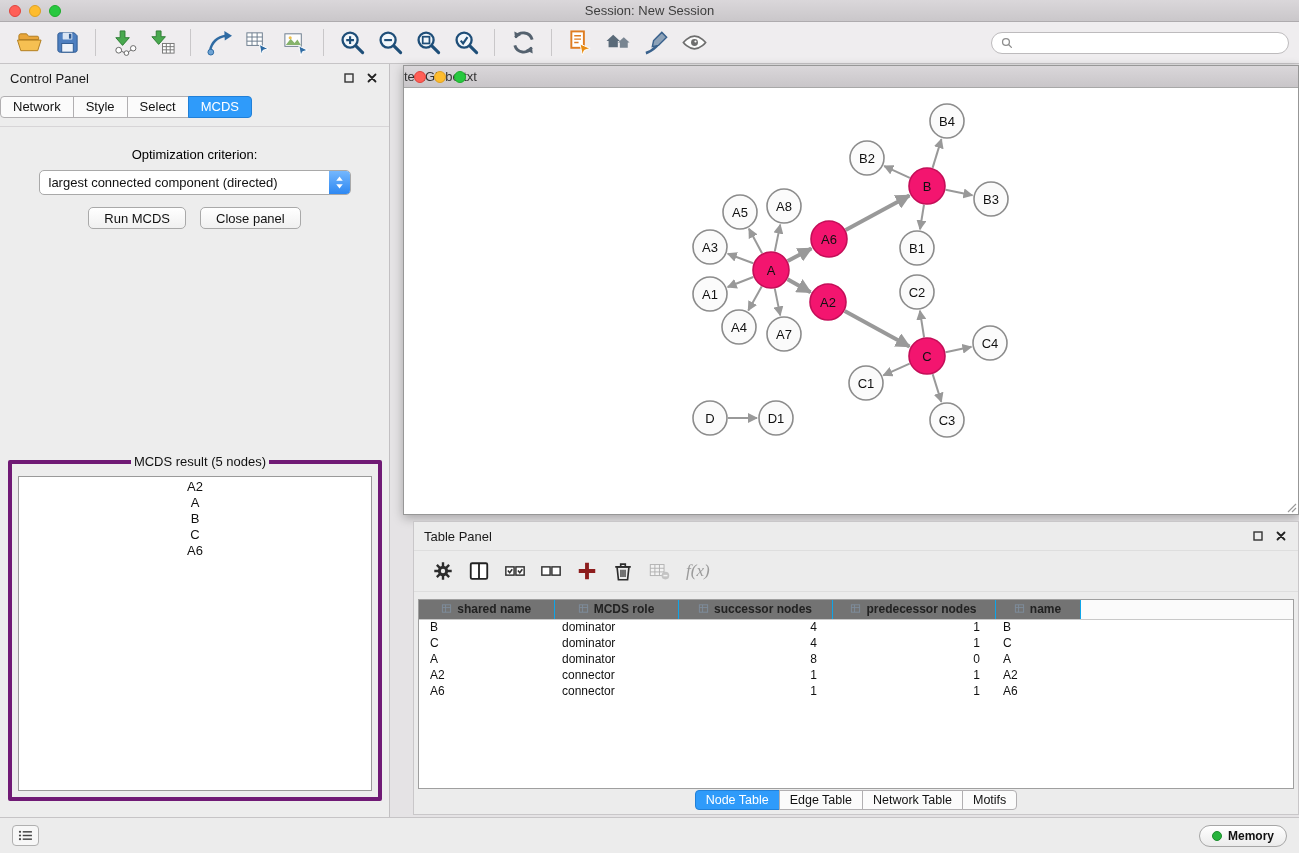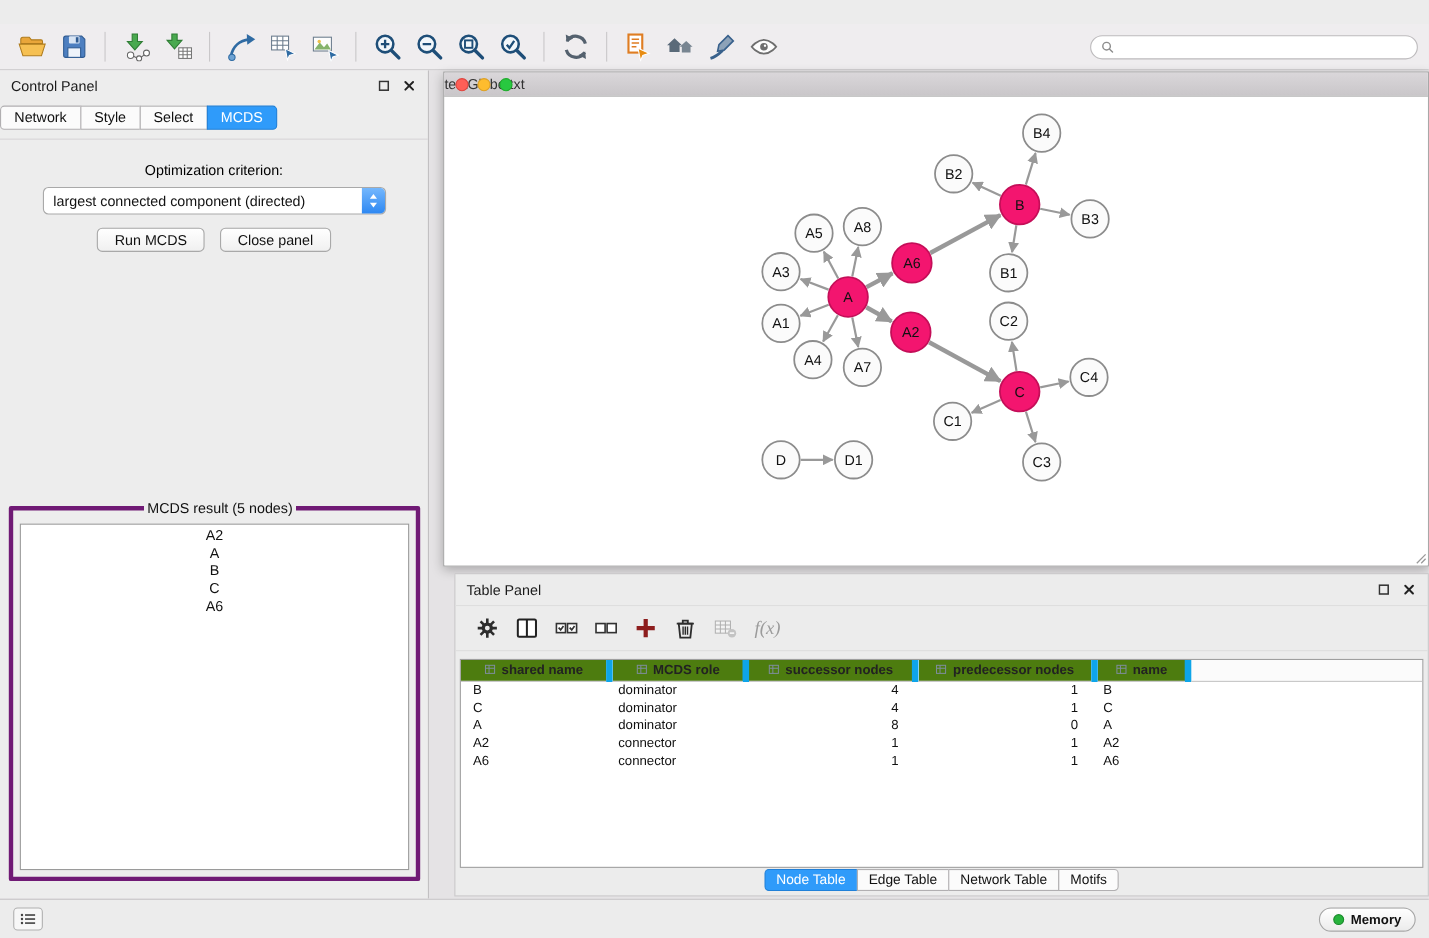--- a/index.html
+++ b/index.html
@@ -87,21 +87,21 @@
     border:1px solid #c9c7c9;}
   .tp-toolbar{position:absolute;left:0;right:0;top:28px;height:42px;display:flex;align-items:center;
     padding:0 12px;gap:3px;border-top:1px solid #dedede;border-bottom:1px solid #dedede;}
   .tp-toolbar .tbtn{width:33px;height:34px;}
   .tp-toolbar .tbtn svg{width:22px;height:22px;}
   .tbtn.fx{width:auto;padding:0 8px;font-family:"Liberation Serif",serif;font-style:italic;
     font-size:17px;color:#9b9b9b;}
   .tp-tablewrap{position:absolute;left:4px;right:4px;top:77px;height:190px;background:#fff;
     border:1px solid #9f9f9f;overflow:hidden;}
   table{border-collapse:collapse;width:100%;font-size:12px;table-layout:fixed;}
-  th{background:#4d7c0f;border-right:6px solid #0ea5e9;border-bottom:1px solid #c9c9c9;
+  th{background:#737373;border-right:1px solid #0ea5e9;border-bottom:1px solid #c9c9c9;
     font-weight:bold;height:19px;text-align:center;padding:0 4px;color:#222;
     overflow:hidden;white-space:nowrap;}
   th.filler{background:#fbfbfb;border-right:none;}
   th .colicon{display:inline-block;vertical-align:-1px;margin-right:5px;}
   th .colicon svg{width:11px;height:11px;}
   td{height:16px;padding:0 8px;color:#111;overflow:hidden;white-space:nowrap;}
   td:first-child{padding-left:11px;}
   td.num{text-align:right;padding-right:15px;}
   .tp-tabs{position:absolute;left:0;right:0;bottom:4px;display:flex;justify-content:center;}
   .tp-tabs .tab{font-size:12.5px;padding:1px 10px;}
@@ -116,20 +116,28 @@
     background:linear-gradient(#ffffff,#ebebeb);display:flex;align-items:center;gap:6px;
     padding:0 12px;font-size:12px;color:#111;cursor:default;
     font-family:"Liberation Sans",sans-serif;font-weight:bold;}
   .memory-dot{width:10px;height:10px;border-radius:50%;background:#27b33c;border:1px solid #1a8c2c;}
 </style>
 </head>
 <body>
 
 <div class="app">
 
+  <div class="titlebar">
+    <div class="lights">
+      <span class="light red"></span>
+      <span class="light yellow"></span>
+      <span class="light green"></span>
+    </div>
+    <div class="title">Session: New Session</div>
+  </div>
 
   <div class="toolbar">
     <span id="main-toolbar-icons" style="display:flex;align-items:center;">
         <button class="tbtn">
           <svg viewBox="0 0 28 28">
             <path d="M3 7c0-1.1.9-2 2-2h6l2 2.5h9c1 0 1.5.6 1.5 1.5V11H3z" fill="#e9a63a" stroke="#b07c1e"></path>
             <path d="M1.5 11.5h24.5l-3.5 11H5z" fill="#f6c052" stroke="#b07c1e"></path>
           </svg>
         </button>
         <button class="tbtn">

